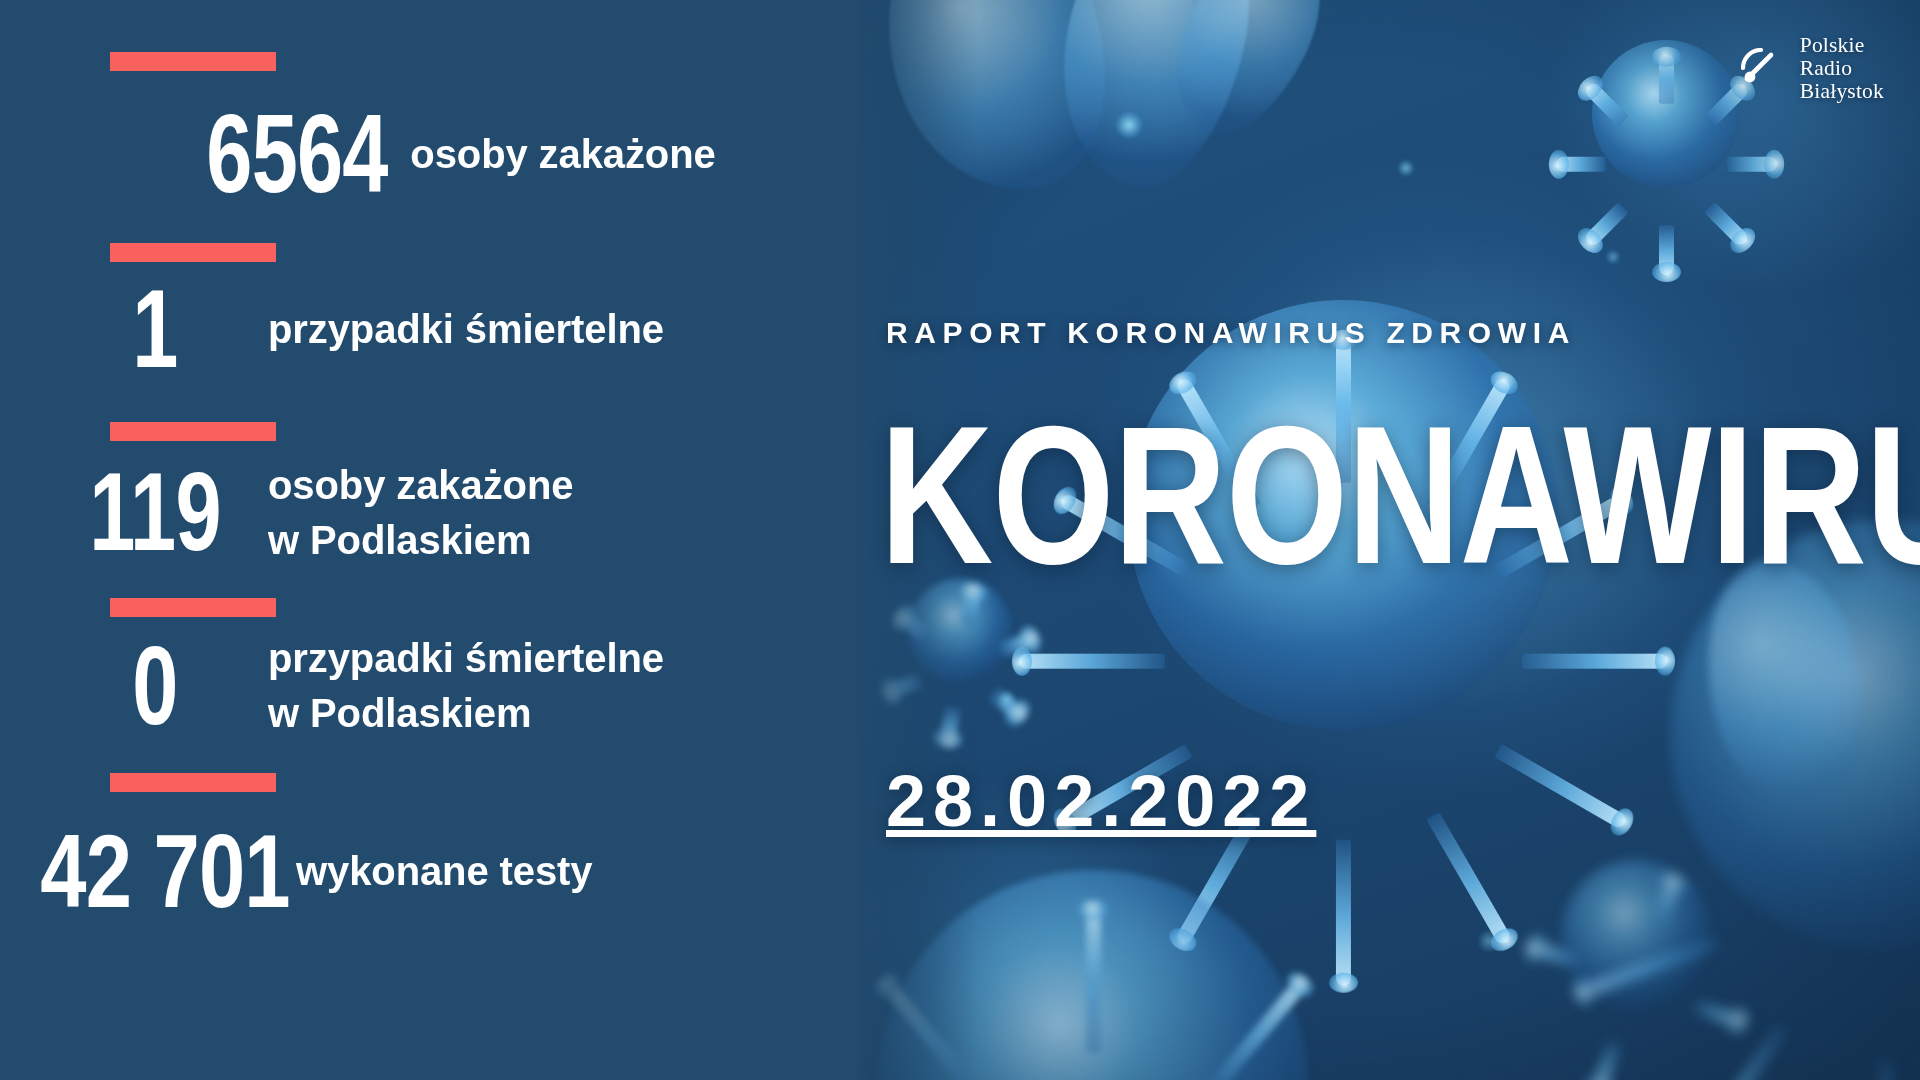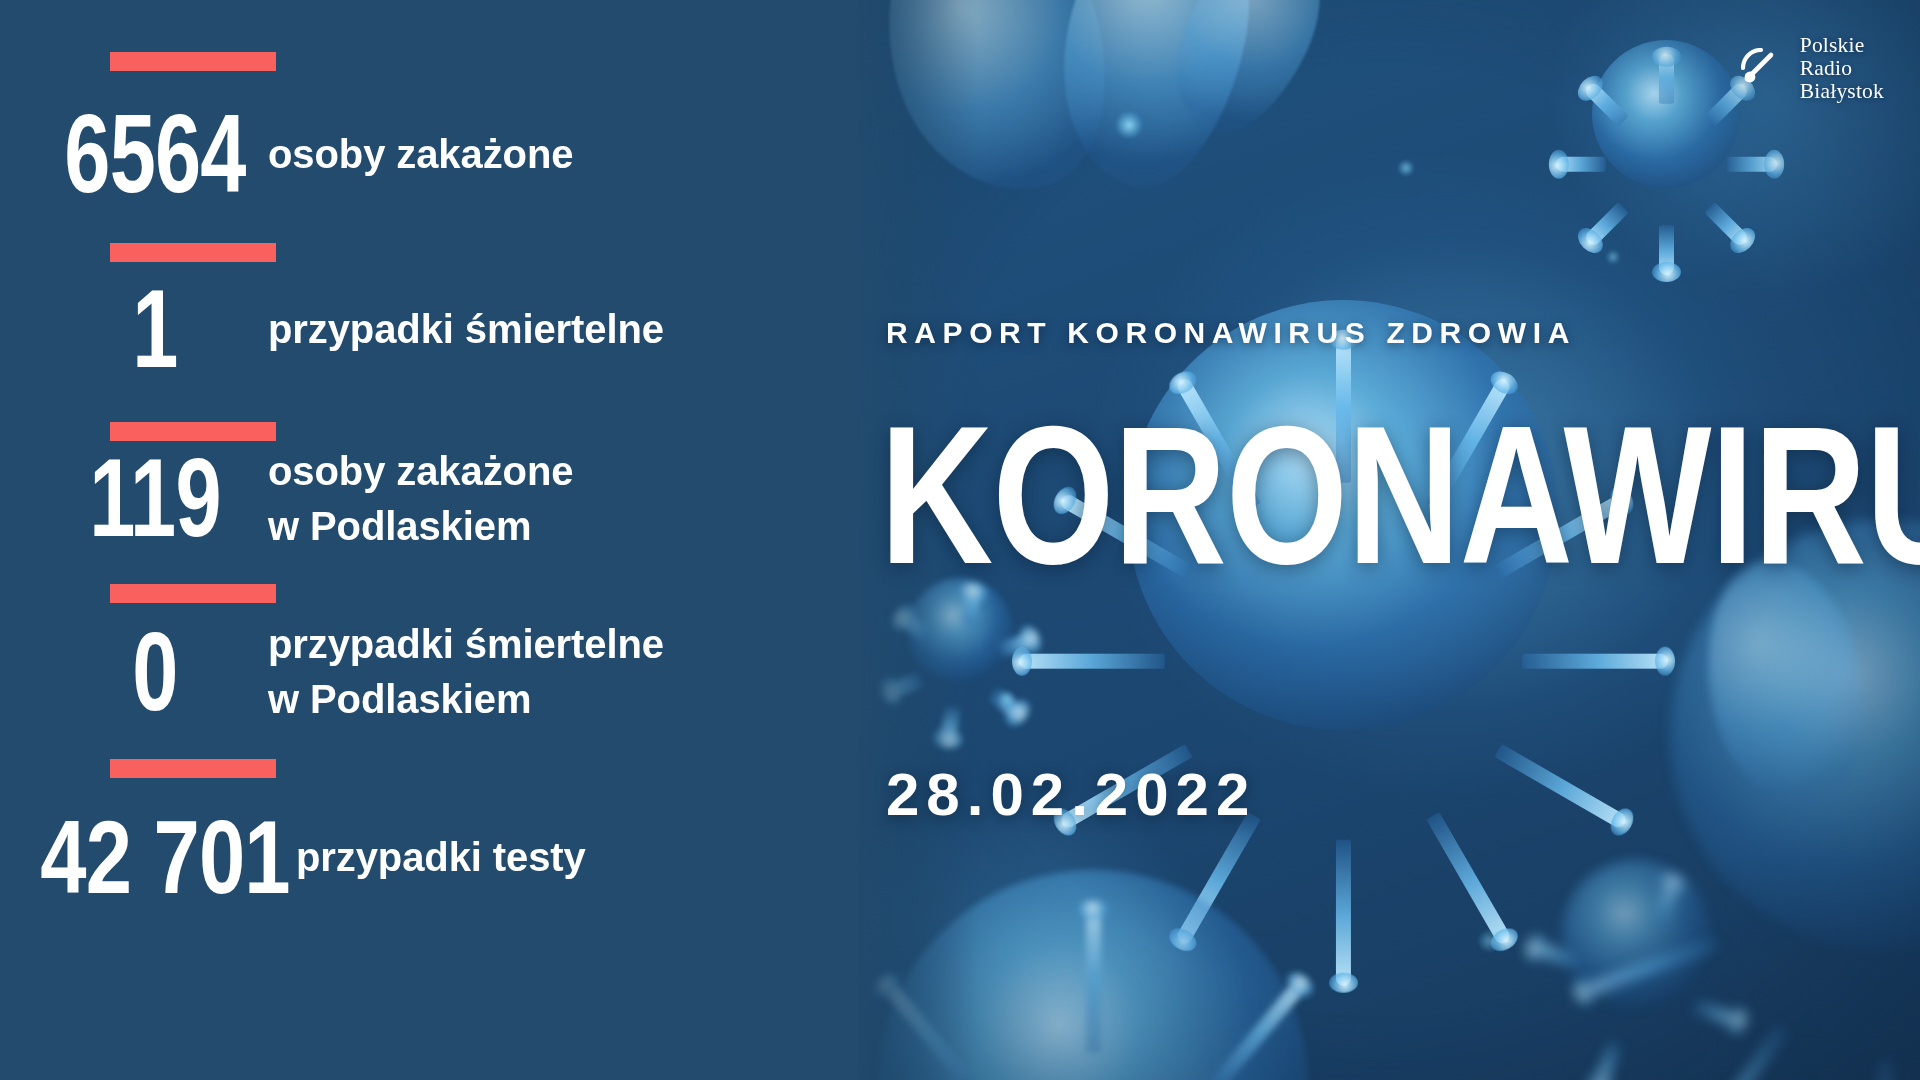--- a/index.html
+++ b/index.html
@@ -55,25 +55,25 @@
     font-weight:bold;
     font-size:40px;
     line-height:1.37;
     letter-spacing:-0.1px;
     margin-left:-42px;
     white-space:pre-line;
   }
 
   
   .r1 .dash { margin-top:14px; }
-  .r1 .stat-body { margin-top:26px; }
+  .r1 .stat-body { margin-top:26px;justify-content:center; }
   .r2 .dash { margin-top:32px; }
   .r2 .stat-body { margin-top:10px; }
   .r3 .dash { margin-top:36px; }
-  .r3 .stat-body { }
+  .r3 .stat-body { margin-top:14px; }
   .r4 .dash { margin-top:28px; }
   .r4 .stat-body { margin-top:12px; }
   .r5 .dash { margin-top:30px; }
   .r5 .stat-body { margin-top:26px; }
   .r5 .stat-number { font-size:104px; width:330px; flex:0 0 330px; transform:scaleX(0.80); }
   .r5 .stat-label { margin-left:-34px; }
 
   
   #right-panel {
     position:relative;
@@ -166,24 +166,25 @@
     transform:scaleX(0.80);
     transform-origin:left center;
     white-space:nowrap;
     text-shadow:0 4px 22px rgba(6,26,48,0.45);
   }
   #hero-date {
     position:absolute;
     left:0; top:760px;
     color:#ffffff;
     font-weight:bold;
-    font-size:60px;
+    font-size:72px;
     letter-spacing:7px;
     text-shadow:0 3px 14px rgba(6,26,48,0.5);
     white-space:nowrap;
+    text-decoration:underline;
   }
 
   
   #logo {
     position:absolute;
     right:36px; top:34px;
     z-index:8;
     display:flex;
     align-items:center;
     gap:9px;
@@ -238,21 +239,21 @@
         <div class="stat-number">0</div>
         <div class="stat-label">przypadki śmiertelne
 w Podlaskiem</div>
       </div>
     </div>
 
     <div class="stat-row r5">
       <div class="dash"></div>
       <div class="stat-body">
         <div class="stat-number">42 701</div>
-        <div class="stat-label">przypadki testy</div>
+        <div class="stat-label">wykonane testy</div>
       </div>
     </div>
 
   </section>
 
   <section id="right-panel">
 
     <div>
 
       <div class="virion big" style="left:270px; top:300px;">

